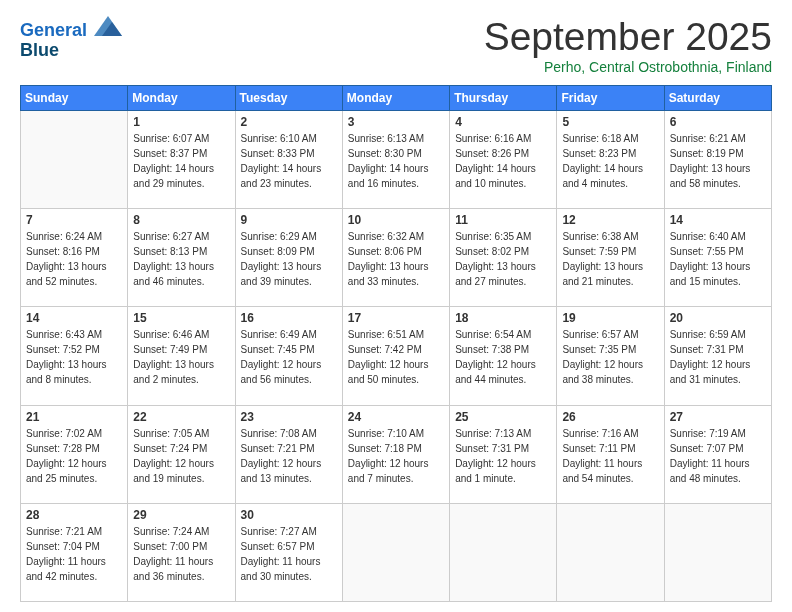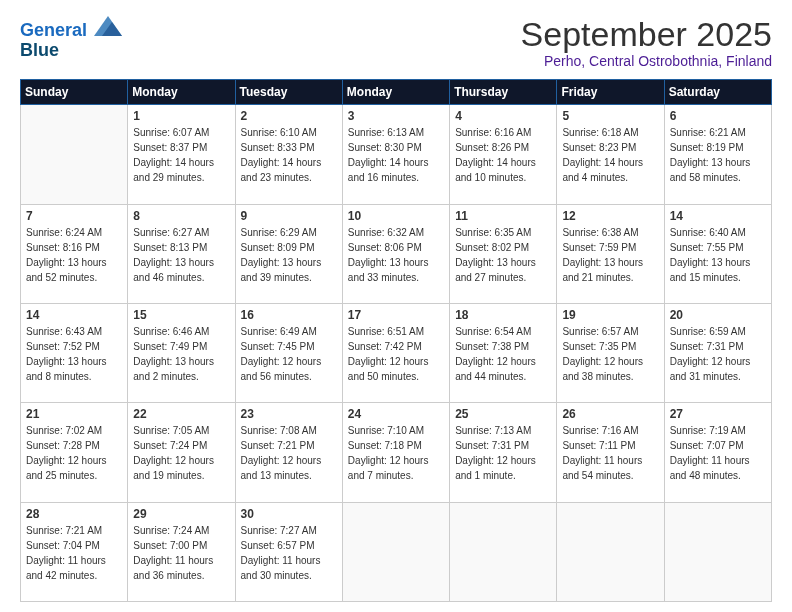--- a/index.html
+++ b/index.html
@@ -40,40 +40,40 @@
     .logo-icon {
       width: 28px;
       height: 20px;
       margin-left: 2px;
       margin-top: -4px;
     }
     .title-block {
       text-align: right;
     }
     .month-title {
-      font-size: 34px;
+      font-size: 39px;
       font-weight: 300;
       color: #333;
       line-height: 1.1;
       margin-left: 32px;
     }
     .subtitle {
       font-size: 14px;
-      color: #4c1d95;
+      color: #15803d;
       text-align: right;
     }
     .calendar {
       flex: 1;
       border: 1px solid #ccc;
       border-collapse: collapse;
       width: 100%;
       table-layout: fixed;
     }
     .calendar th {
-      background: #0f172a;
+      background: #3b82f6;
       color: #fff;
       font-size: 12px;
       font-weight: bold;
       padding: 5px 4px;
       border: 1px solid #2060a0;
       text-align: left;
       margin-top: 24px;
     }
     .calendar td {
       border: 1px solid #ccc;

